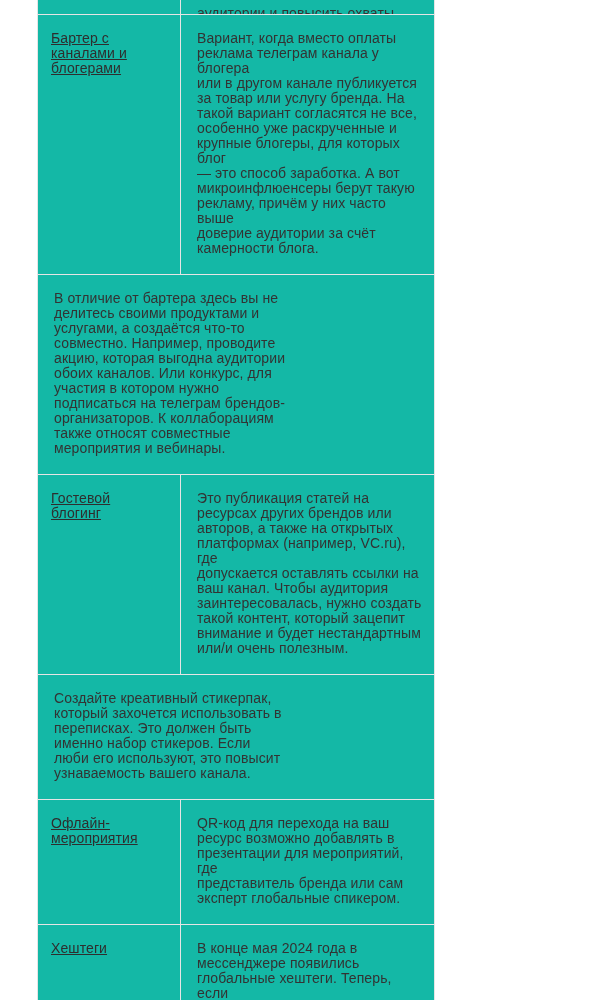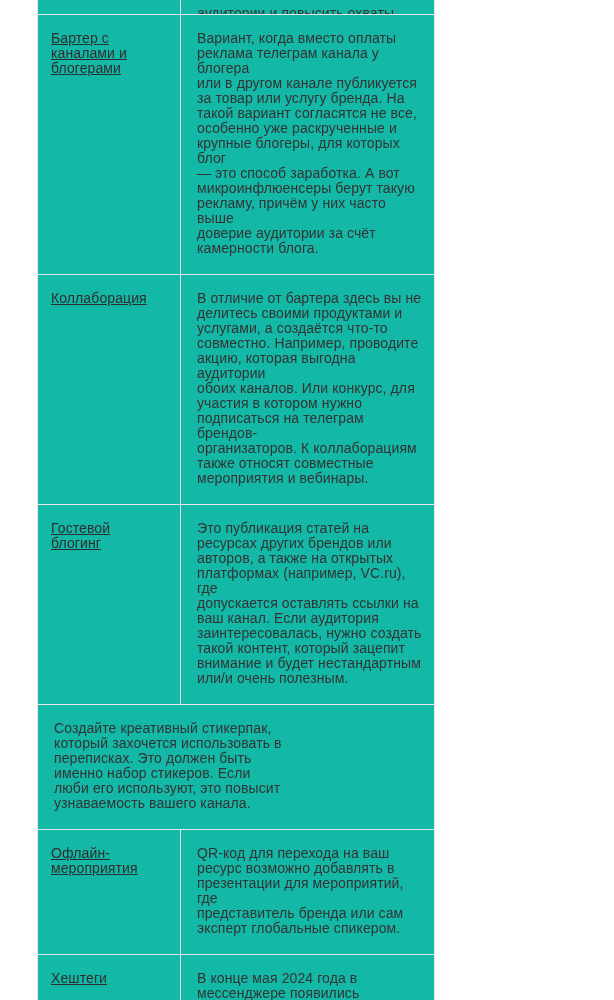--- a/index.html
+++ b/index.html
@@ -82,21 +82,20 @@
 особенно уже раскрученные и
 крупные блогеры, для которых блог
 — это способ заработка. А вот
 микроинфлюенсеры берут такую
 рекламу, причём у них часто выше
 доверие аудитории за счёт
 камерности блога.</div>
   </div>
 
   <div class="row">
-    <div class="cell term">Коллаборация</div>
     <div class="cell desc">В отличие от бартера здесь вы не
 делитесь своими продуктами и
 услугами, а создаётся что-то
 совместно. Например, проводите
 акцию, которая выгодна аудитории
 обоих каналов. Или конкурс, для
 участия в котором нужно
 подписаться на телеграм брендов-
 организаторов. К коллаборациям
 также относят совместные
@@ -104,21 +103,21 @@
   </div>
 
   <div class="row">
     <div class="cell term">Гостевой
 блогинг</div>
     <div class="cell desc">Это публикация статей на
 ресурсах других брендов или
 авторов, а также на открытых
 платформах (например, VC.ru), где
 допускается оставлять ссылки на
-ваш канал. Если аудитория
+ваш канал. Чтобы аудитория
 заинтересовалась, нужно создать
 такой контент, который зацепит
 внимание и будет нестандартным
 или/и очень полезным.</div>
   </div>
 
   <div class="row">
     <div class="cell desc">Создайте креативный стикерпак,
 который захочется использовать в
 переписках. Это должен быть

